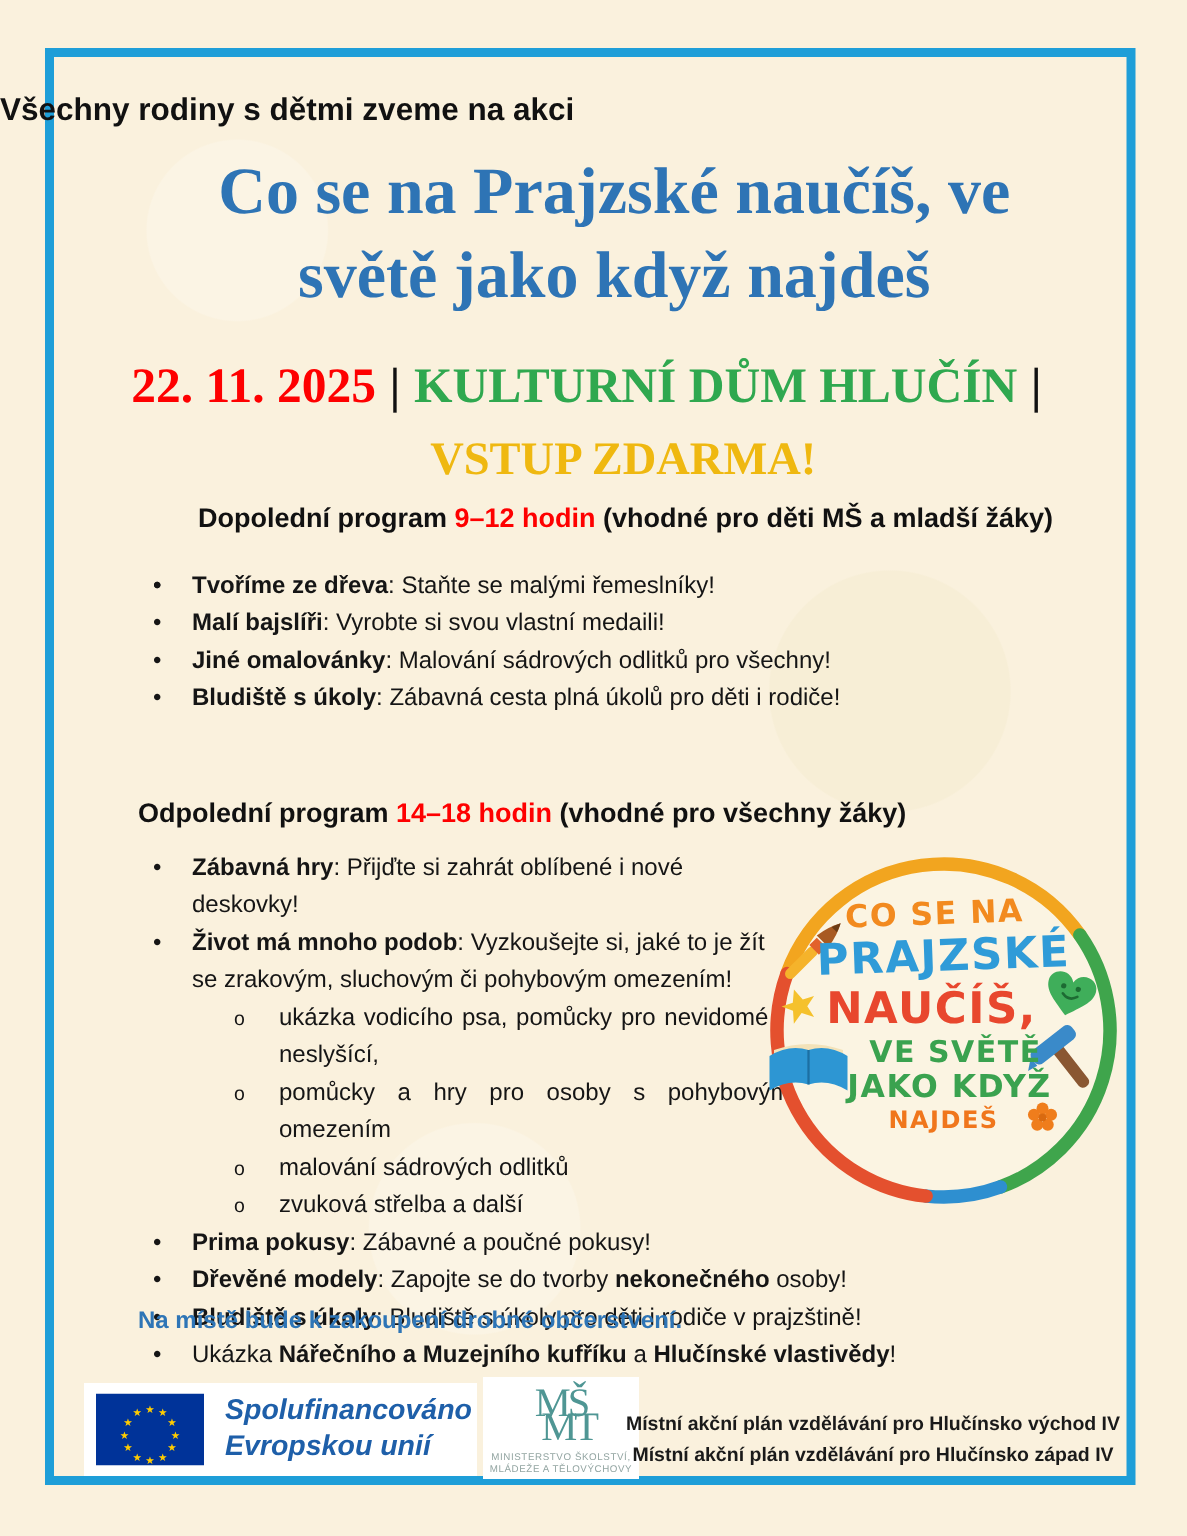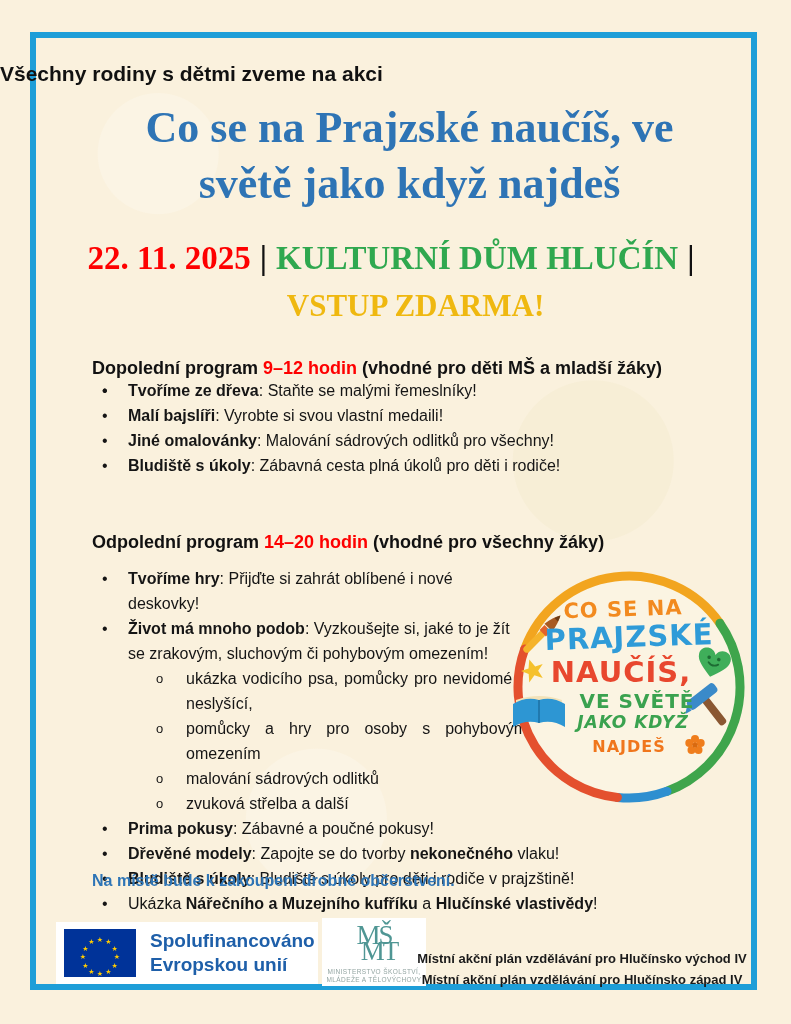--- a/index.html
+++ b/index.html
@@ -20,58 +20,58 @@
             font-family:"Liberation Serif",serif;font-weight:700;font-size:33px;color:#111;}
   .dateline .pipe{margin:0 9px;color:#111;}
   .date-red{color:#fe0000;}
   .venue-green{color:#2fa84f;}
   .free{position:absolute;top:288px;left:0;width:100%;text-align:center;
         font-family:"Liberation Serif",serif;font-weight:700;font-size:31px;color:#efb810;margin-left:20px;}
 
   
   .sec-heading{position:absolute;left:92px;width:650px;font-size:18px;font-weight:700;color:#111;}
   .sec-heading .time{color:#fe0000;}
-  #morning-heading{top:358px;}
+  #morning-heading{top:335px;text-align:center;}
   #afternoon-heading{top:532px;}
   .list{position:absolute;left:92px;width:650px;font-size:16px;color:#151515;}
   #morning-list{top:378px;}
   #afternoon-list{top:566px;}
   .li{position:relative;padding-left:36px;line-height:25px;text-align:left;}
   .li .marker{position:absolute;left:10px;top:0;}
   .li.lvl2{padding-left:94px;text-align:justify;}
   .li.lvl2 .marker{left:64px;font-size:13px;}
   .li .b{font-weight:700;}
   .badge-spacer{float:right;width:215px;height:225px;}
 
   
   .badge{position:absolute;left:509px;top:567px;width:240px;height:240px;}
   .badge svg{position:absolute;left:0;top:0;}
   .badge-line{position:absolute;left:0;width:100%;text-align:center;
               font-family:"DejaVu Sans",sans-serif;font-weight:800;letter-spacing:1px;}
   .bl1{top:30px;font-size:21px;transform:rotate(-2deg) translateX(-6px);}
   .bl2{top:53px;font-size:29px;transform:rotate(-2deg);}
   .bl3{top:88px;font-size:29px;transform:translateX(-8px);}
   .bl4{top:122px;font-size:20px;transform:translateX(8px);}
-  .bl5{top:145px;font-size:17px;transform:translateX(4px);font-style:italic;}
+  .bl5{top:145px;font-size:21px;transform:translateX(4px);}
   .bl6{top:170px;font-size:16px;}
 
   
   .note{position:absolute;left:92px;top:872px;font-size:16px;font-weight:700;color:#2e75b6;}
   .eu-block{position:absolute;left:56px;top:922px;width:262px;height:62px;background:#fff;
             display:flex;align-items:center;}
   .eu-flag{margin-left:8px;}
   .eu-label{margin-left:14px;font-size:19px;font-weight:700;line-height:24px;color:#1e5fa9;}
   .msmt-block{position:absolute;left:322px;top:918px;width:104px;height:68px;background:#fff;
               text-align:center;}
   .msmt-mono{font-family:"Liberation Serif",serif;color:#4f9694;font-size:27px;line-height:18px;
              letter-spacing:-2px;margin-top:8px;}
   .msmt-mono .row2{display:block;transform:translate(5px,-2px);}
   .msmt-caption{font-size:6.5px;color:#93a5a2;letter-spacing:.4px;line-height:8px;margin-top:6px;}
   .map-text{position:absolute;left:412px;top:938px;width:340px;text-align:center;
-            font-size:13px;font-weight:700;color:#1a1a1a;line-height:21px;margin-top:10px;}
+            font-size:13px;font-weight:700;color:#1a1a1a;line-height:21px;}
 </style>
 </head>
 <body>
 
 <div class="page">
   <div class="frame"></div>
 
   <div class="invite">Všechny rodiny s dětmi zveme na akci</div>
 
   <h1 class="title" style="color: rgb(46, 116, 181);"><span>Co se na Prajzské naučíš, ve</span><br><span>světě jako když najdeš</span></h1>
@@ -86,32 +86,32 @@
   </div>
   <div class="list" id="morning-list">
       <div class="li lvl1"><span class="marker">•</span></div>
       <div class="li lvl1"><span class="marker">•</span><span class="content"><span class="b">Tvoříme ze dřeva</span><span>: Staňte se malými řemeslníky!</span></span></div>
       <div class="li lvl1"><span class="marker">•</span><span class="content"><span class="b">Malí bajslíři</span><span>: Vyrobte si svou vlastní medaili!</span></span></div>
       <div class="li lvl1"><span class="marker">•</span><span class="content"><span class="b">Jiné omalovánky</span><span>: Malování sádrových odlitků pro všechny!</span></span></div>
       <div class="li lvl1"><span class="marker">•</span><span class="content"><span class="b">Bludiště s úkoly</span><span>: Zábavná cesta plná úkolů pro děti i rodiče!</span></span></div>
     </div>
 
   <div class="sec-heading" id="afternoon-heading">
-    <span>Odpolední program </span><span class="time" style="color: rgb(254, 0, 0);">14–20 hodin</span><span> (vhodné pro všechny žáky)</span>
+    <span>Odpolední program </span><span class="time" style="color: rgb(254, 0, 0);">14–18 hodin</span><span> (vhodné pro všechny žáky)</span>
   </div>
   <div class="list" id="afternoon-list">
     <div class="badge-spacer"></div>
-  <div class="li lvl1"><span class="marker">•</span><span class="content"><span class="b">Tvoříme hry</span><span>: Přijďte si zahrát oblíbené i nové deskovky!</span></span></div>
+  <div class="li lvl1"><span class="marker">•</span><span class="content"><span class="b">Zábavná hry</span><span>: Přijďte si zahrát oblíbené i nové deskovky!</span></span></div>
       <div class="li lvl1"><span class="marker">•</span><span class="content"><span class="b">Život má mnoho podob</span><span>: Vyzkoušejte si, jaké to je žít se zrakovým, sluchovým či pohybovým omezením!</span></span></div>
       <div class="li lvl2"><span class="marker">o</span><span class="content"><span>ukázka vodicího psa, pomůcky pro nevidomé a neslyšící,</span></span></div>
       <div class="li lvl2"><span class="marker">o</span><span class="content"><span>pomůcky a hry pro osoby s pohybovým omezením</span></span></div>
       <div class="li lvl2"><span class="marker">o</span><span class="content"><span>malování sádrových odlitků</span></span></div>
       <div class="li lvl2"><span class="marker">o</span><span class="content"><span>zvuková střelba a další</span></span></div>
       <div class="li lvl1"><span class="marker">•</span><span class="content"><span class="b">Prima pokusy</span><span>: Zábavné a poučné pokusy!</span></span></div>
-      <div class="li lvl1"><span class="marker">•</span><span class="content"><span class="b">Dřevěné modely</span><span>: Zapojte se do tvorby </span><span class="b">nekonečného</span><span> vlaku!</span></span></div>
+      <div class="li lvl1"><span class="marker">•</span><span class="content"><span class="b">Dřevěné modely</span><span>: Zapojte se do tvorby </span><span class="b">nekonečného</span><span> osoby!</span></span></div>
       <div class="li lvl1"><span class="marker">•</span><span class="content"><span class="b">Bludiště s úkoly</span><span>: Bludiště s úkoly pro děti i rodiče v prajzštině!</span></span></div>
       <div class="li lvl1"><span class="marker">•</span><span class="content"><span>Ukázka </span><span class="b">Nářečního a Muzejního kufříku</span><span> a </span><span class="b">Hlučínské vlastivědy</span><span>!</span></span></div>
     </div>
 
   <div class="badge">
     <svg width="240" height="240" viewBox="0 0 240 240">
       <circle cx="120" cy="120" r="111" fill="#fbf4e2"></circle>
       <g fill="none" stroke-width="9" stroke-linecap="round">
         <path d="M15.7,82 A111,111 0 0 1 210.9,56.3" stroke="#f2a51f"></path>
         <path d="M210.9,56.3 A111,111 0 0 1 158,224.3" stroke="#3fa54c"></path>
@@ -174,21 +174,21 @@
           <text x="50.7" y="38.5">★</text>
           <text x="44.5" y="44.7">★</text>
         <text x="36" y="47">★</text>
           <text x="27.5" y="44.7">★</text>
           <text x="21.3" y="38.5">★</text>
         <text x="19" y="30">★</text>
           <text x="21.3" y="21.5">★</text>
           <text x="27.5" y="15.3">★</text>
       </g>
     </svg>
-    <div class="eu-label" style="color: rgb(30, 95, 169);">
+    <div class="eu-label" style="color: rgb(30, 95, 169); font-style: italic;">
       <span>Spolufinancováno</span><br>
       <span>Evropskou unií</span>
     </div>
   </div>
 
   <div class="msmt-block">
     <div class="msmt-mono">
       <span>MŠ</span>
       <span class="row2">MT</span>
     </div>

